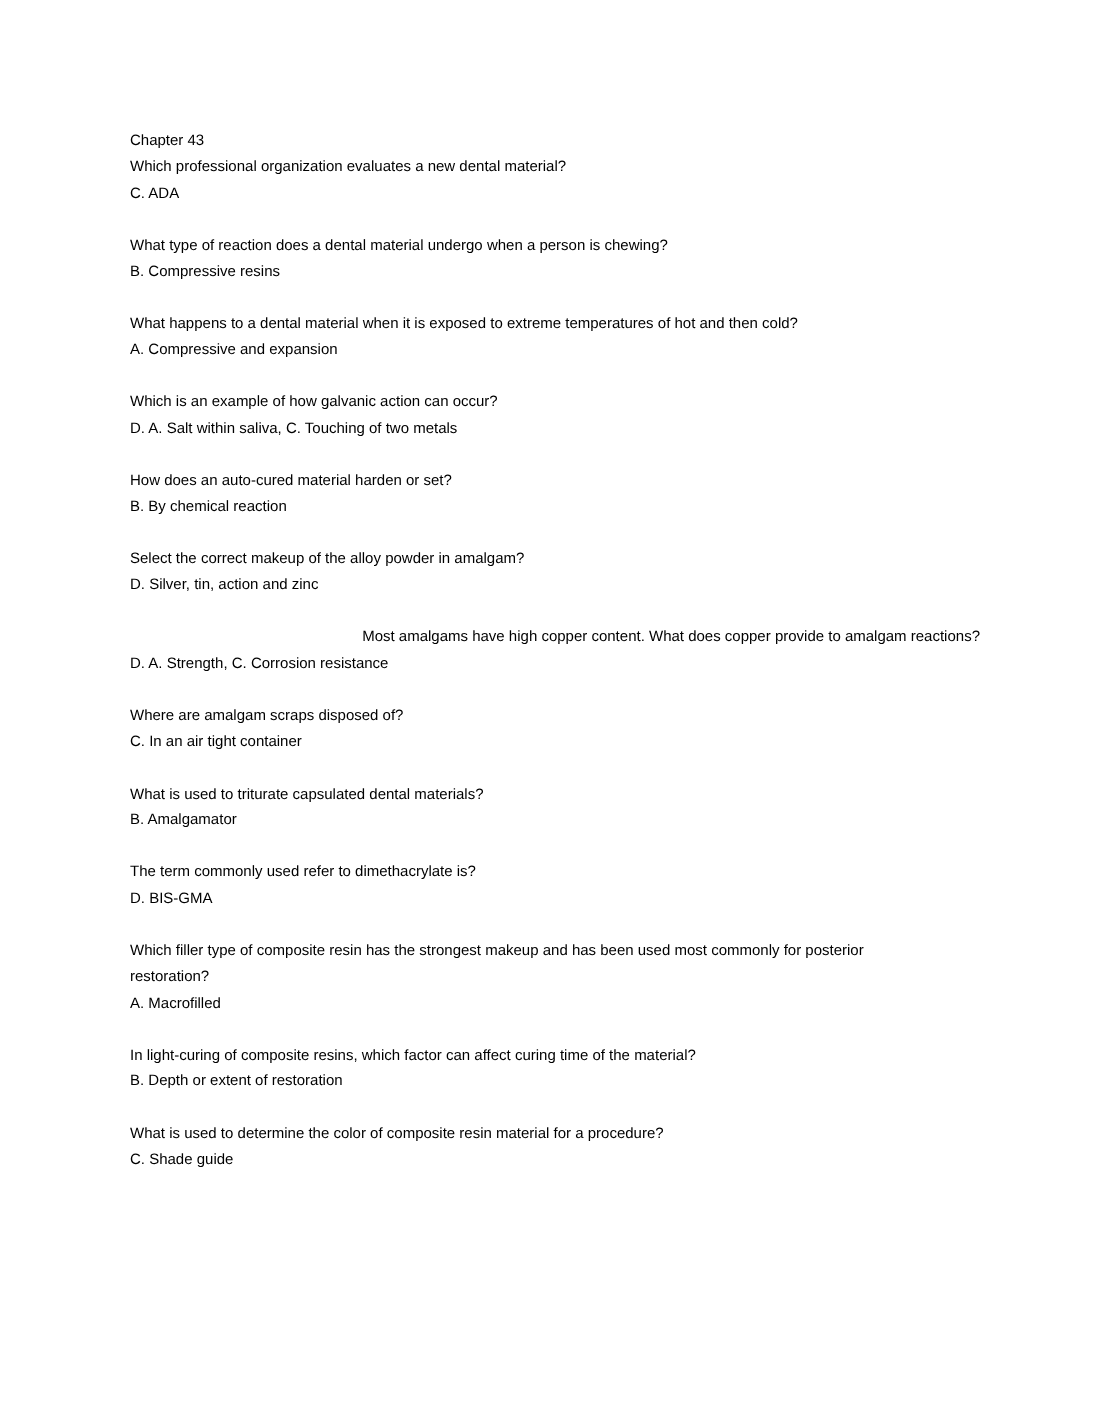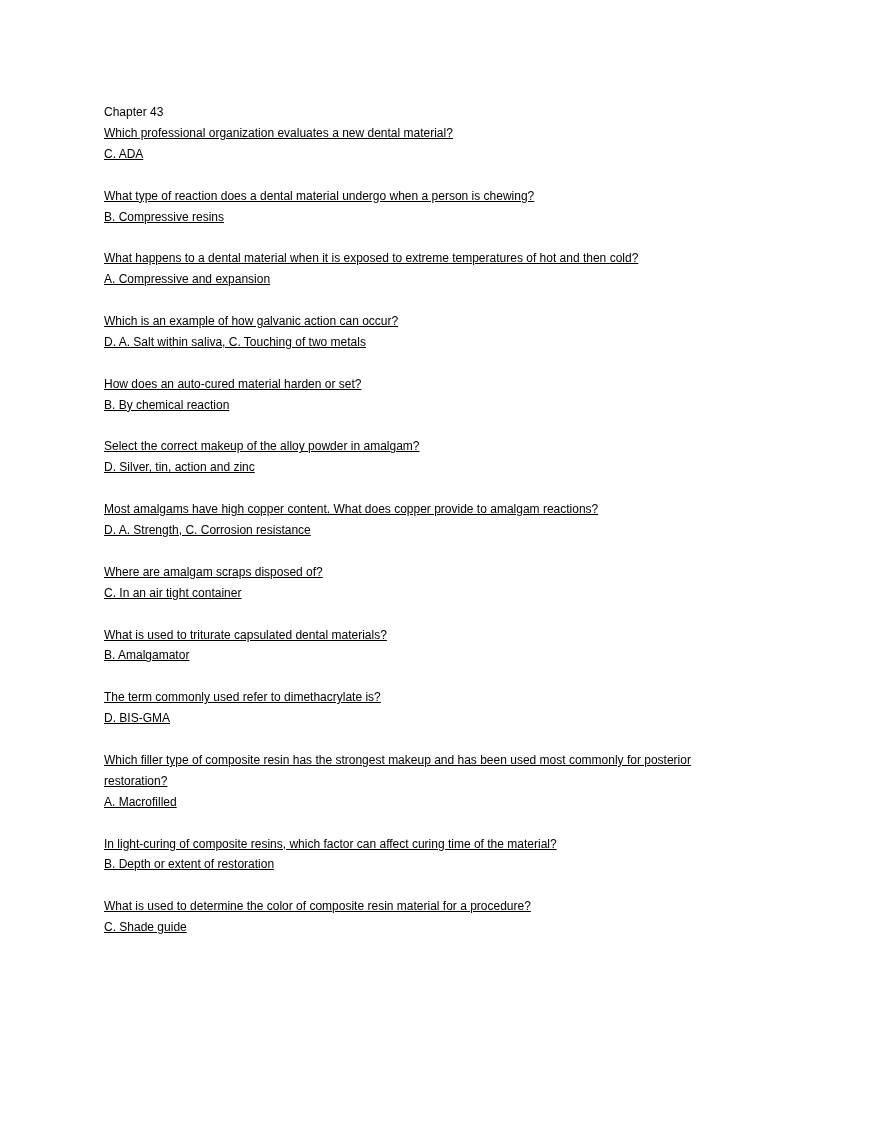--- a/index.html
+++ b/index.html
@@ -26,21 +26,20 @@
     .line {
       display: block;
       white-space: pre-wrap;
       margin: 0;
     }
     .qa {
       margin: 0 0 20.9px 0;
     }
     .question, .answer {
       display: block;
-      text-decoration: underline;
     }
   </style>
 </head>
 <body>
 
 <div class="page">
   <span class="line">Chapter 43</span>
 
   <div class="qa">
     <span class="question">Which professional organization evaluates a new dental material?</span>
@@ -67,21 +66,21 @@
     <span class="answer">B. By chemical reaction</span>
   </div>
 
   <div class="qa">
     <span class="question">Select the correct makeup of the alloy powder in amalgam?</span>
     <span class="answer">D. Silver, tin, action and zinc</span>
   </div>
 
 
   <div class="qa">
-    <span class="question" style="white-space:nowrap;">Most amalgams have high copper content. What does copper provide to amalgam reactions?</span>
+    <span class="question" style="white-space:nowrap;text-align:right;">Most amalgams have high copper content. What does copper provide to amalgam reactions?</span>
     <span class="answer">D. A. Strength, C. Corrosion resistance</span>
   </div>
 
   <div class="qa">
     <span class="question">Where are amalgam scraps disposed of?</span>
     <span class="answer">C. In an air tight container</span>
   </div>
 
   <div class="qa">
     <span class="question">What is used to triturate capsulated dental materials?</span>

